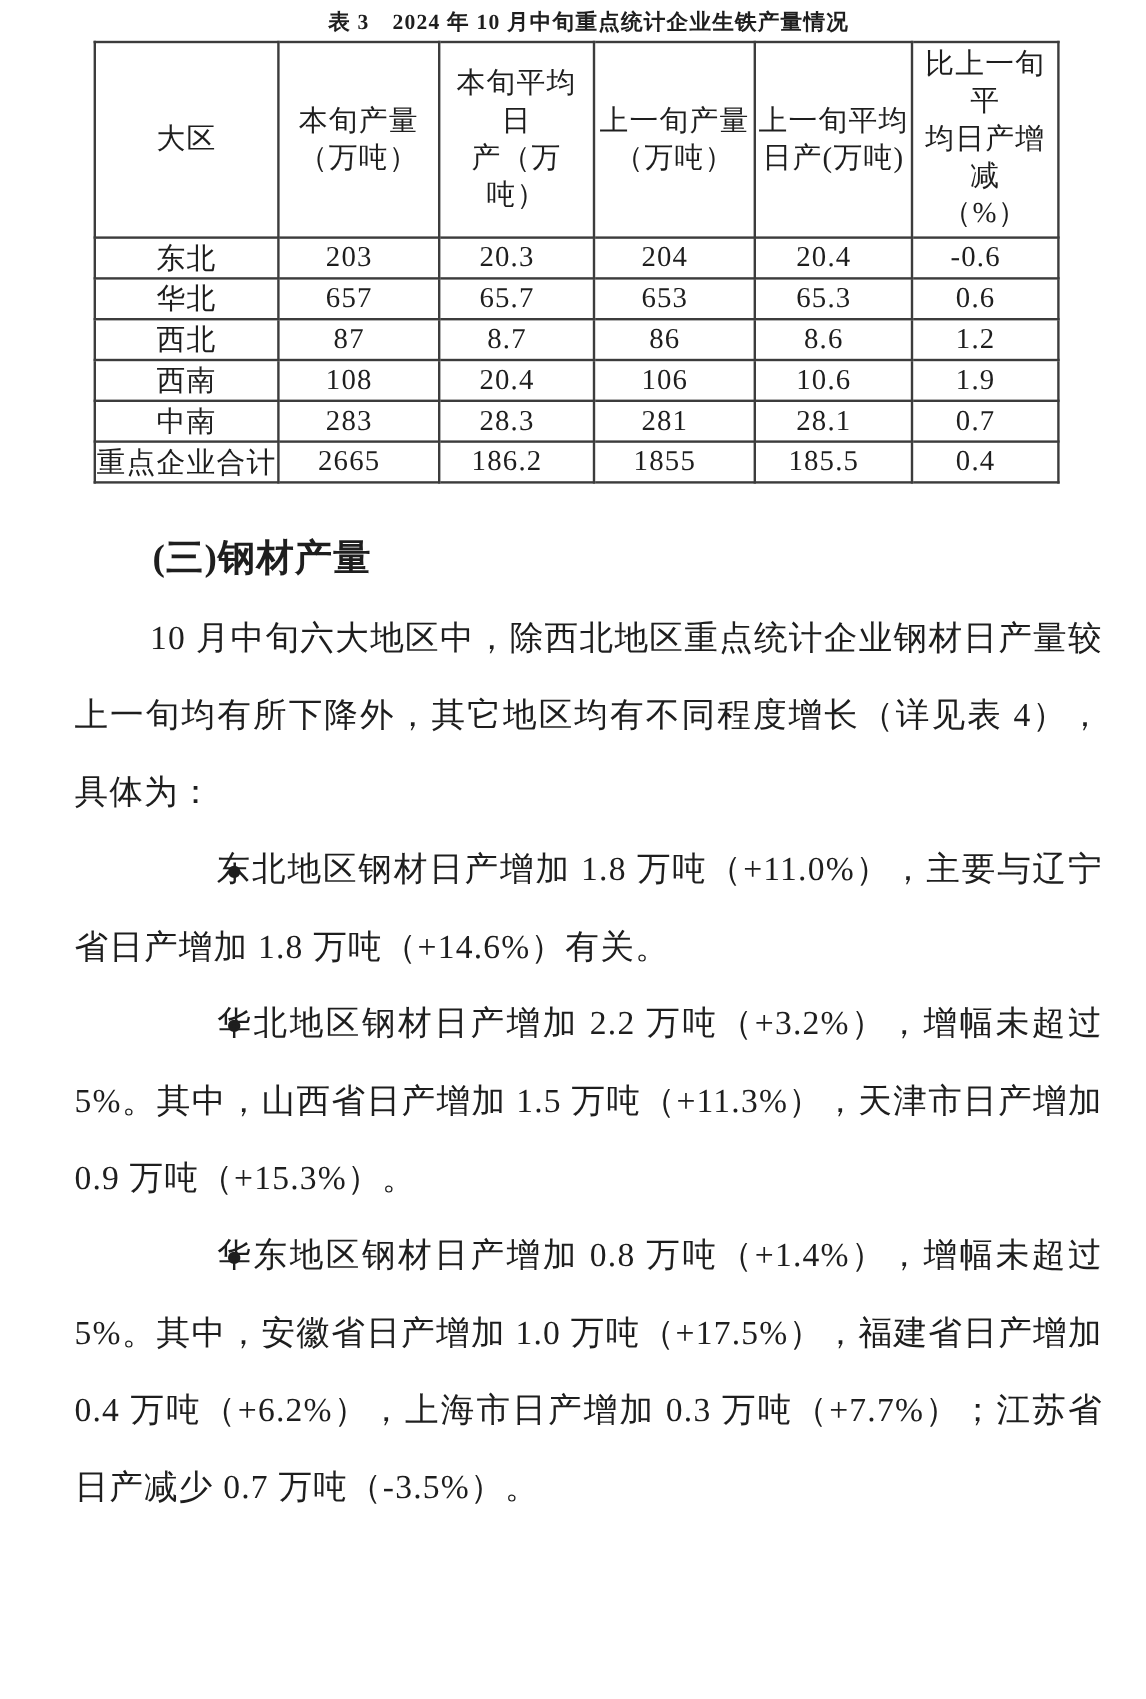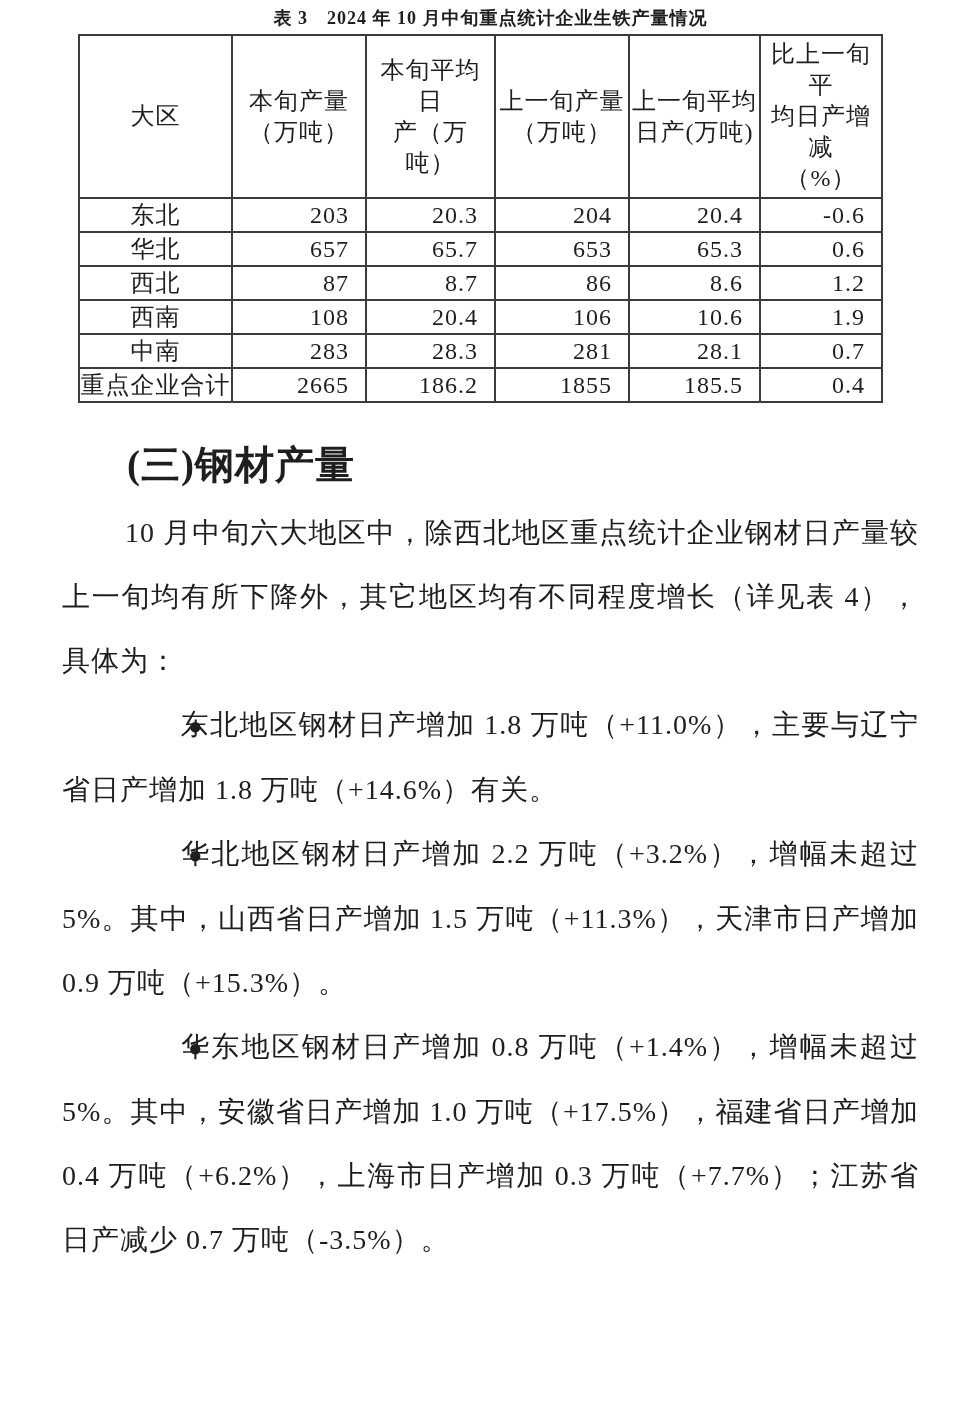--- a/index.html
+++ b/index.html
@@ -56,33 +56,33 @@
     font-weight: normal;
   }
   table.data-table th {
     text-align: center;
     vertical-align: middle;
     padding: 3px 2px;
   }
   .hl { display: block; line-height: 31px; letter-spacing: 1px; }
   table.data-table td {
     height: 30px;
-    text-align: right;
+    text-align: center;
     padding-right: 16px;
     letter-spacing: 1px;
   }
   table.data-table td.region {
     text-align: center;
     padding-right: 0;
     font-family: Liberation Serif, serif;
   }
   .section-heading {
     margin: 42px 0 0 0;
     padding-left: 65px;
-    font-size: 39px;
+    font-size: 31px;
     line-height: 40px;
     font-weight: bold;
     letter-spacing: 1px;
   }
   .intro-para { margin-top: 16px; }
 </style>
 </head>
 <body>
 
 <div class="page">

